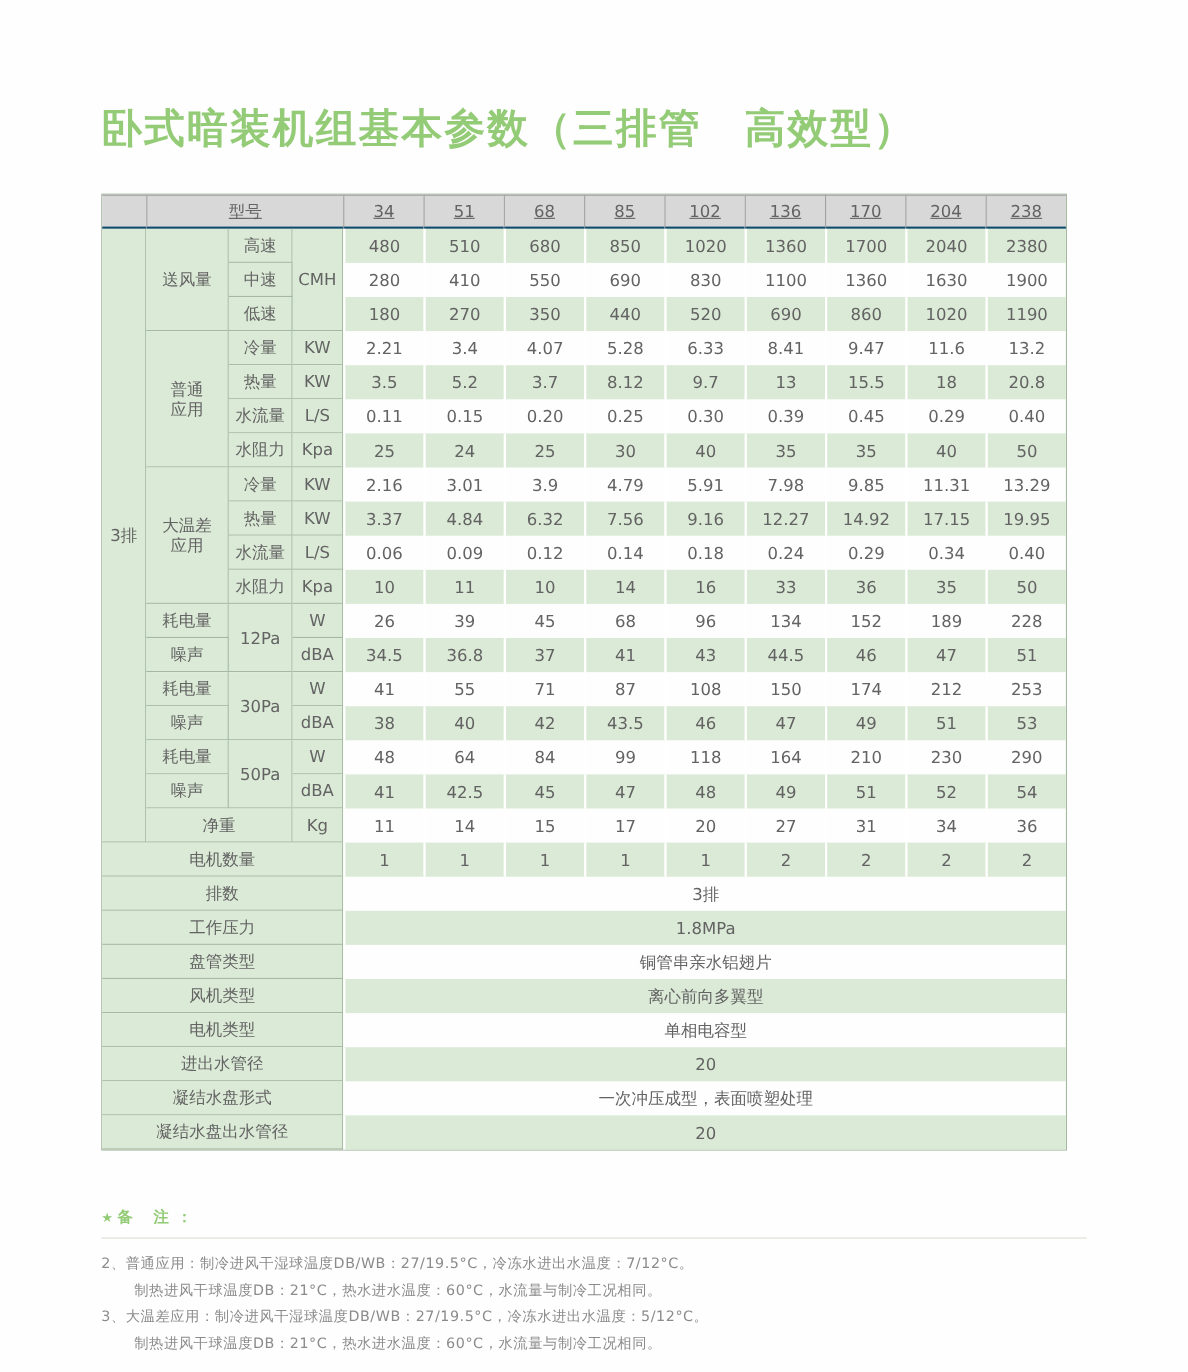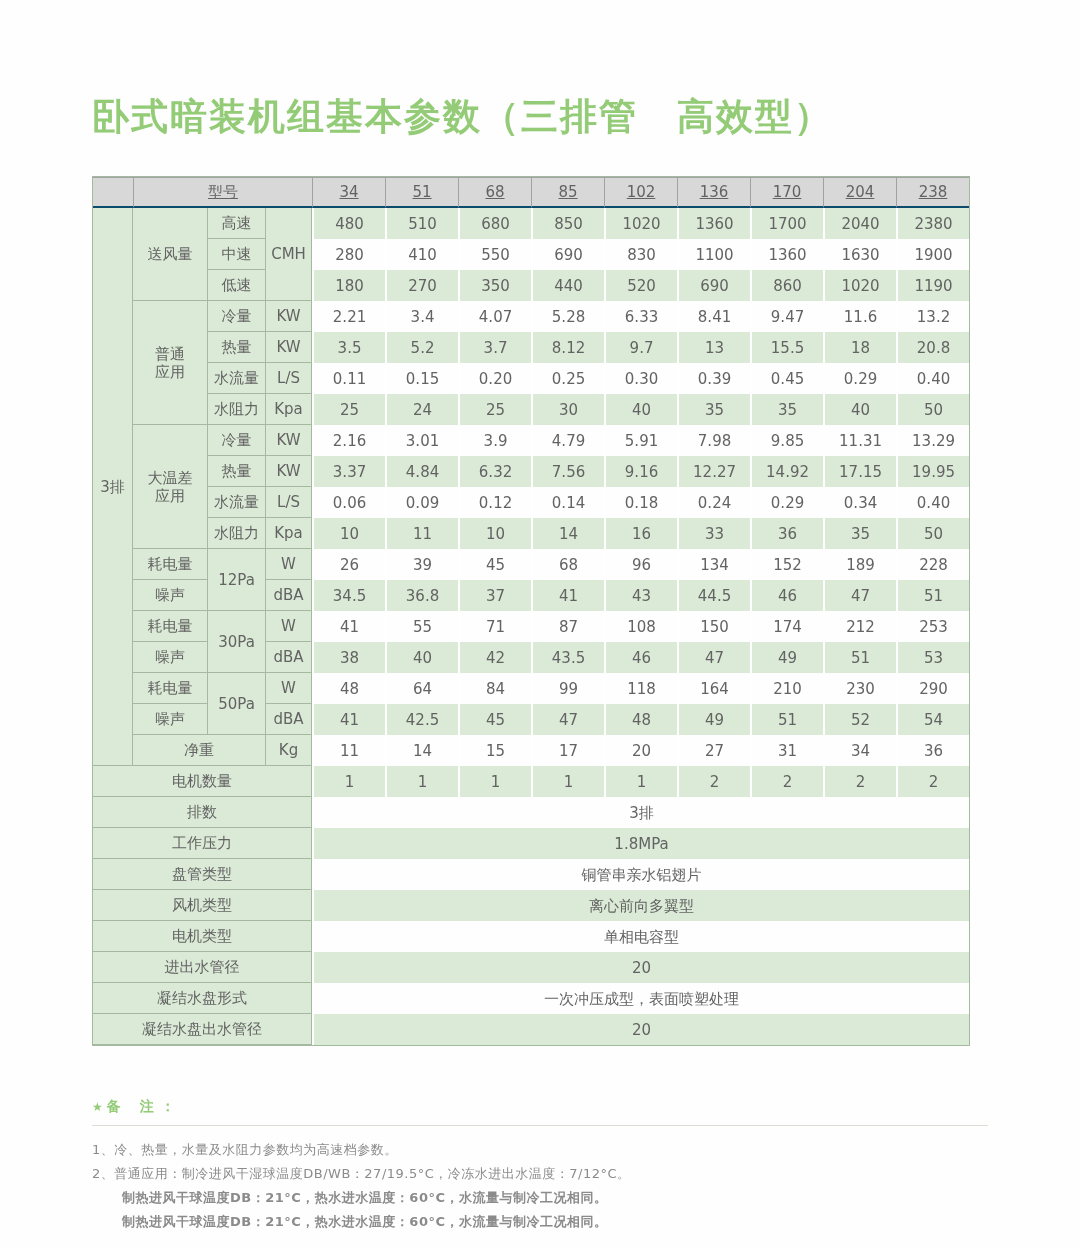--- a/index.html
+++ b/index.html
@@ -82,21 +82,21 @@
     border-top:1px solid #d9ddd4;
     margin:9px 0 12px 0;
   }
   .note{margin:0;}
   .note-line{
     font-size:13px;
     color:#8b8b8b;
     line-height:24px;
     letter-spacing:0.5px;
   }
-  .note-line.cont{padding-left:30px;font-weight:bold;}
+  .note-line.cont{padding-left:30px;}
 </style>
 </head>
 <body>
 
 <div class="page">
 
   <h1 class="title">卧式暗装机组基本参数（三排管　高效型）</h1>
 
   <table class="spec">
     <colgroup>
@@ -416,25 +416,23 @@
       </tbody>
   </table>
 
   <div class="notes">
     <div class="notes-heading">
       <span class="star">★</span><span>备 注：</span>
     </div>
     <hr class="notes-rule">
     <div id="notes-list">
         <div class="note">
-          <div class="note-line">1、冷、热量，水量及水阻力参数均为高速档参数。</div>
-        </div>
-        <div class="note">
           <div class="note-line">2、普通应用：制冷进风干湿球温度DB/WB：27/19.5°C，冷冻水进出水温度：7/12°C。</div>
           <div class="note-line cont">制热进风干球温度DB：21°C，热水进水温度：60°C，水流量与制冷工况相同。</div>
         </div>
         <div class="note">
+          <div class="note-line">3、大温差应用：制冷进风干湿球温度DB/WB：27/19.5°C，冷冻水进出水温度：5/12°C。</div>
           <div class="note-line cont">制热进风干球温度DB：21°C，热水进水温度：60°C，水流量与制冷工况相同。</div>
         </div>
       </div>
   </div>
 
 </div>
 
 </body></html>

